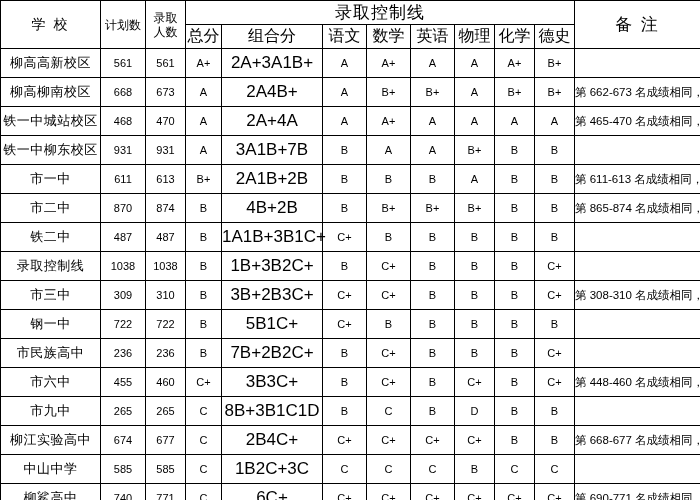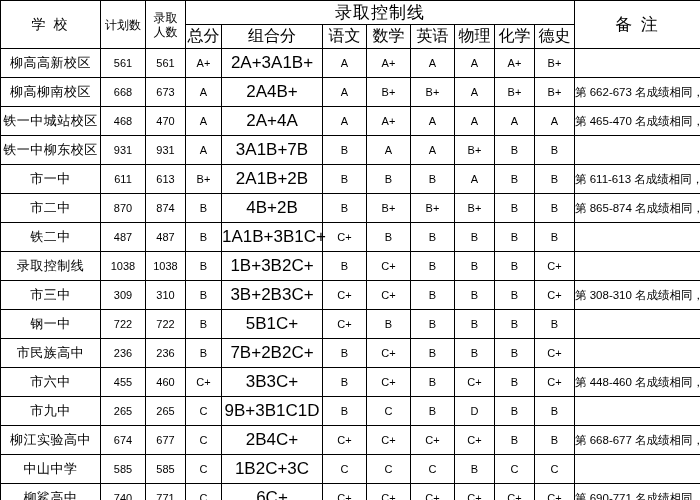--- a/index.html
+++ b/index.html
@@ -267,21 +267,21 @@
         <td class="c-sub">C+</td>
         <td class="c-sub">B</td>
         <td class="c-sub">C+</td>
         <td class="c-remark">第 448-460 名成绩相同，多录 5 人</td>
       </tr>
       <tr>
         <td class="c-school">市九中</td>
         <td class="c-num">265</td>
         <td class="c-num">265</td>
         <td class="c-total">C</td>
-        <td class="c-combo">9B+3B1C1D</td>
+        <td class="c-combo">8B+3B1C1D</td>
         <td class="c-sub">B</td>
         <td class="c-sub">C</td>
         <td class="c-sub">B</td>
         <td class="c-sub">D</td>
         <td class="c-sub">B</td>
         <td class="c-sub">B</td>
         <td class="c-remark"></td>
       </tr>
       <tr>
         <td class="c-school">柳江实验高中</td>

